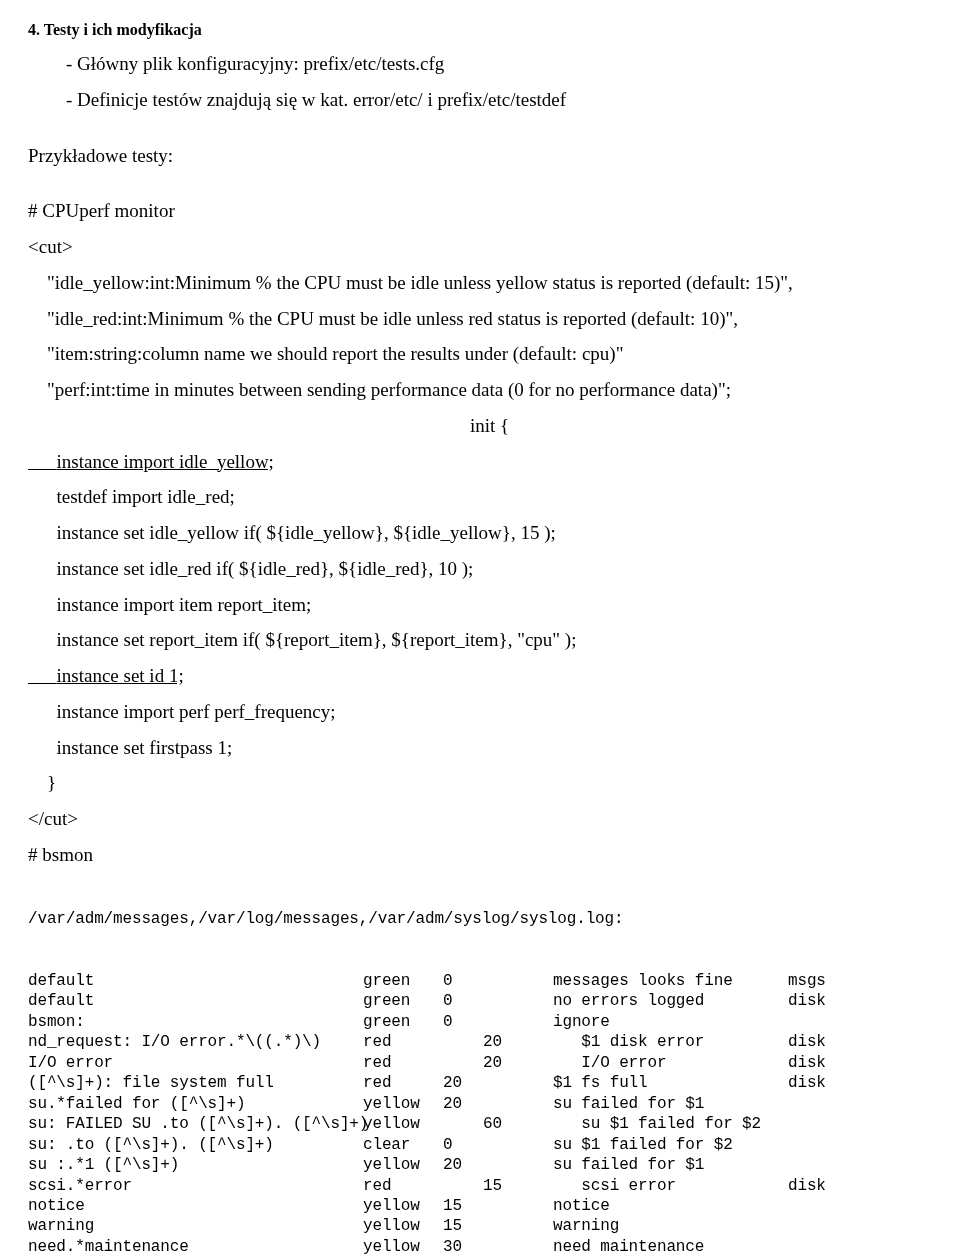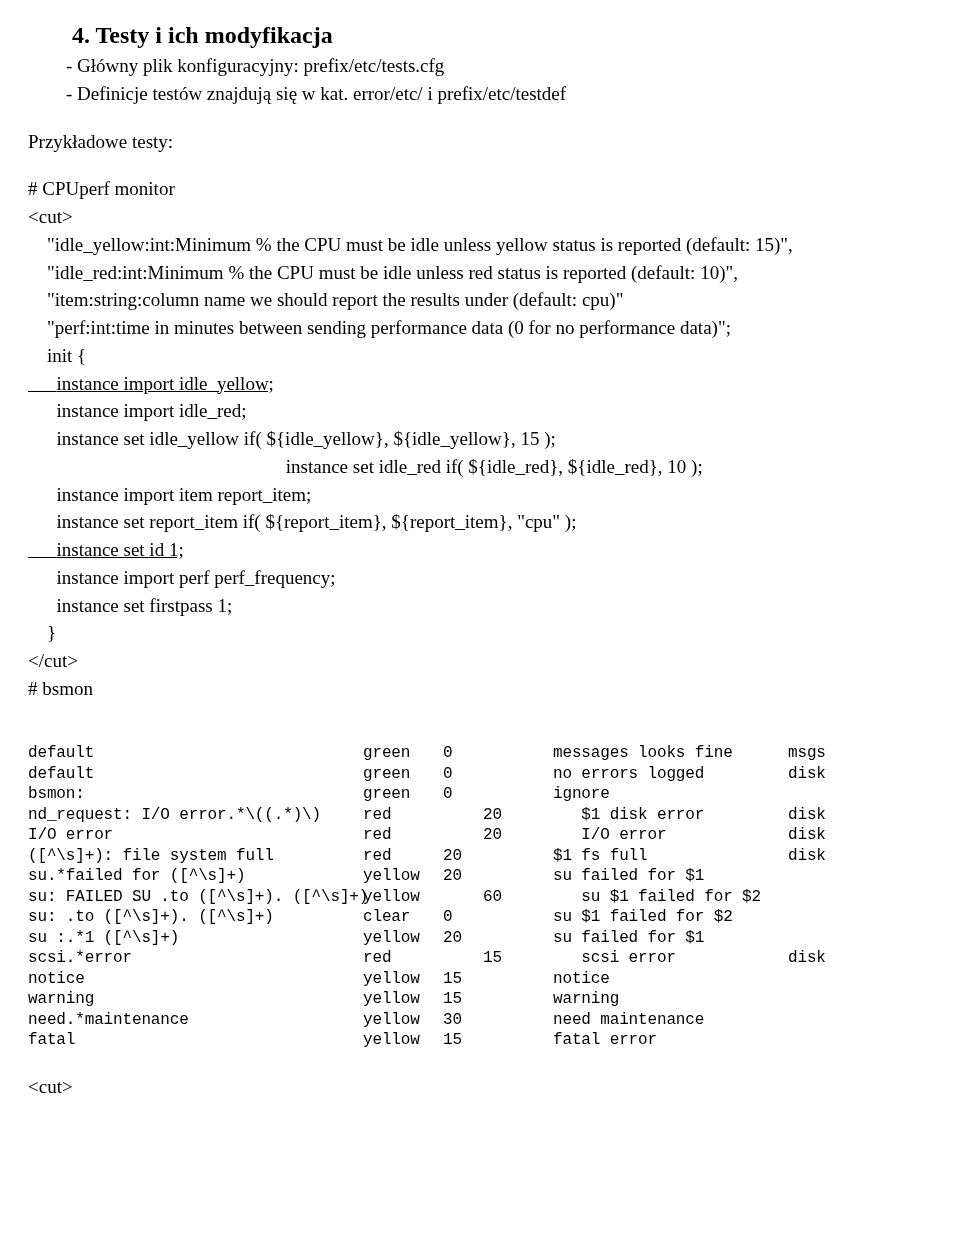--- a/index.html
+++ b/index.html
@@ -6,22 +6,22 @@
     font-family: "Times New Roman", Times, serif;
     font-size: 19px;
     color: #000;
     background: #fff;
     margin: 0;
     padding: 20px 28px;
     width: 960px;
     box-sizing: border-box;
     line-height: 1.25;
   }
-  .section-title { font-weight: bold; font-size: 24px; margin-bottom: 3px; margin-left: 44px; }
-  .para { margin: 4px 0 2px 0; }
+  .section-title { font-weight: bold; font-size: 16px; margin-bottom: 3px; }
+  .para { margin: 12px 0 2px 0; }
   .indent1 { padding-left: 38px; }
   .spacer { height: 18px; }
   .mono-block {
     font-family: "Courier New", Courier, monospace;
     font-size: 16px;
     white-space: pre;
     line-height: 1.28;
     letter-spacing: -0.15px;
     margin-top: 2px;
   }
@@ -45,31 +45,32 @@
 <div class="para">Przykładowe testy:</div>
 
 <div class="spacer"></div>
 
 <div class="para"># CPUperf monitor</div>
 <div class="para">&lt;cut&gt;</div>
 <div class="para" style="white-space:pre-wrap;">    "idle_yellow:int:Minimum % the CPU must be idle unless yellow status is reported (default: 15)",</div>
 <div class="para" style="white-space:pre-wrap;">    "idle_red:int:Minimum % the CPU must be idle unless red status is reported (default: 10)",</div>
 <div class="para" style="white-space:pre-wrap;">    "item:string:column name we should report the results under (default: cpu)"</div>
 <div class="para" style="white-space:pre-wrap;">    "perf:int:time in minutes between sending performance data (0 for no performance data)";</div>
-<div class="para" style="white-space:pre-wrap;">    init {</div>
+<div class="para" style="white-space:pre-wrap;text-align:center;">    init {</div>
 <div class="para" style="white-space:pre-wrap;text-decoration:underline;">      instance import idle_yellow;</div>
-<div class="para" style="white-space:pre-wrap;">      instance import idle_red;</div>
+<div class="para" style="white-space:pre-wrap;">      testdef import idle_red;</div>
 <div class="para" style="white-space:pre-wrap;">      instance set idle_yellow if( ${idle_yellow}, ${idle_yellow}, 15 );</div>
-<div class="para" style="white-space:pre-wrap;text-align:center;">      instance set idle_red if( ${idle_red}, ${idle_red}, 10 );</div>
+<div class="para" style="white-space:pre-wrap;">      instance set idle_red if( ${idle_red}, ${idle_red}, 10 );</div>
 <div class="para" style="white-space:pre-wrap;">      instance import item report_item;</div>
 <div class="para" style="white-space:pre-wrap;">      instance set report_item if( ${report_item}, ${report_item}, "cpu" );</div>
 <div class="para" style="white-space:pre-wrap;text-decoration:underline;">      instance set id 1;</div>
 <div class="para" style="white-space:pre-wrap;">      instance import perf perf_frequency;</div>
 <div class="para" style="white-space:pre-wrap;">      instance set firstpass 1;</div>
 <div class="para" style="white-space:pre-wrap;">    }</div>
 <div class="para">&lt;/cut&gt;</div>
 <div class="para"># bsmon</div>
 
 <div class="mono-block">
+  <div>/var/adm/messages,/var/log/messages,/var/adm/syslog/syslog.log:</div>
   <div id="rows-container"><div class="mono-row"><span class="c1">default</span><span class="c2">green</span><span class="c3">0</span><span class="c4"></span><span class="c5">messages looks fine</span><span class="c6">msgs</span></div><div class="mono-row"><span class="c1">default</span><span class="c2">green</span><span class="c3">0</span><span class="c4"></span><span class="c5">no errors logged</span><span class="c6">disk</span></div><div class="mono-row"><span class="c1">bsmon:</span><span class="c2">green</span><span class="c3">0</span><span class="c4"></span><span class="c5">ignore</span><span class="c6"></span></div><div class="mono-row"><span class="c1">nd_request: I/O error.*\((.*)\)</span><span class="c2">red</span><span class="c3"></span><span class="c4">20</span><span class="c5">   $1 disk error</span><span class="c6">disk</span></div><div class="mono-row"><span class="c1">I/O error</span><span class="c2">red</span><span class="c3"></span><span class="c4">20</span><span class="c5">   I/O error</span><span class="c6">disk</span></div><div class="mono-row"><span class="c1">([^\s]+): file system full</span><span class="c2">red</span><span class="c3">20</span><span class="c4"></span><span class="c5">$1 fs full</span><span class="c6">disk</span></div><div class="mono-row"><span class="c1">su.*failed for ([^\s]+)</span><span class="c2">yellow</span><span class="c3">20</span><span class="c4"></span><span class="c5">su failed for $1</span><span class="c6"></span></div><div class="mono-row"><span class="c1">su: FAILED SU .to ([^\s]+). ([^\s]+)</span><span class="c2">yellow</span><span class="c3"></span><span class="c4">60</span><span class="c5">   su $1 failed for $2</span><span class="c6"></span></div><div class="mono-row"><span class="c1">su: .to ([^\s]+). ([^\s]+)</span><span class="c2">clear</span><span class="c3">0</span><span class="c4"></span><span class="c5">su $1 failed for $2</span><span class="c6"></span></div><div class="mono-row"><span class="c1">su :.*1 ([^\s]+)</span><span class="c2">yellow</span><span class="c3">20</span><span class="c4"></span><span class="c5">su failed for $1</span><span class="c6"></span></div><div class="mono-row"><span class="c1">scsi.*error</span><span class="c2">red</span><span class="c3"></span><span class="c4">15</span><span class="c5">   scsi error</span><span class="c6">disk</span></div><div class="mono-row"><span class="c1">notice</span><span class="c2">yellow</span><span class="c3">15</span><span class="c4"></span><span class="c5">notice</span><span class="c6"></span></div><div class="mono-row"><span class="c1">warning</span><span class="c2">yellow</span><span class="c3">15</span><span class="c4"></span><span class="c5">warning</span><span class="c6"></span></div><div class="mono-row"><span class="c1">need.*maintenance</span><span class="c2">yellow</span><span class="c3">30</span><span class="c4"></span><span class="c5">need maintenance</span><span class="c6"></span></div><div class="mono-row"><span class="c1">fatal</span><span class="c2">yellow</span><span class="c3">15</span><span class="c4"></span><span class="c5">fatal error</span><span class="c6"></span></div></div>
 </div>
 
 <div class="para" style="font-family:'Times New Roman';">   &lt;cut&gt;</div>
 
 </body></html>

